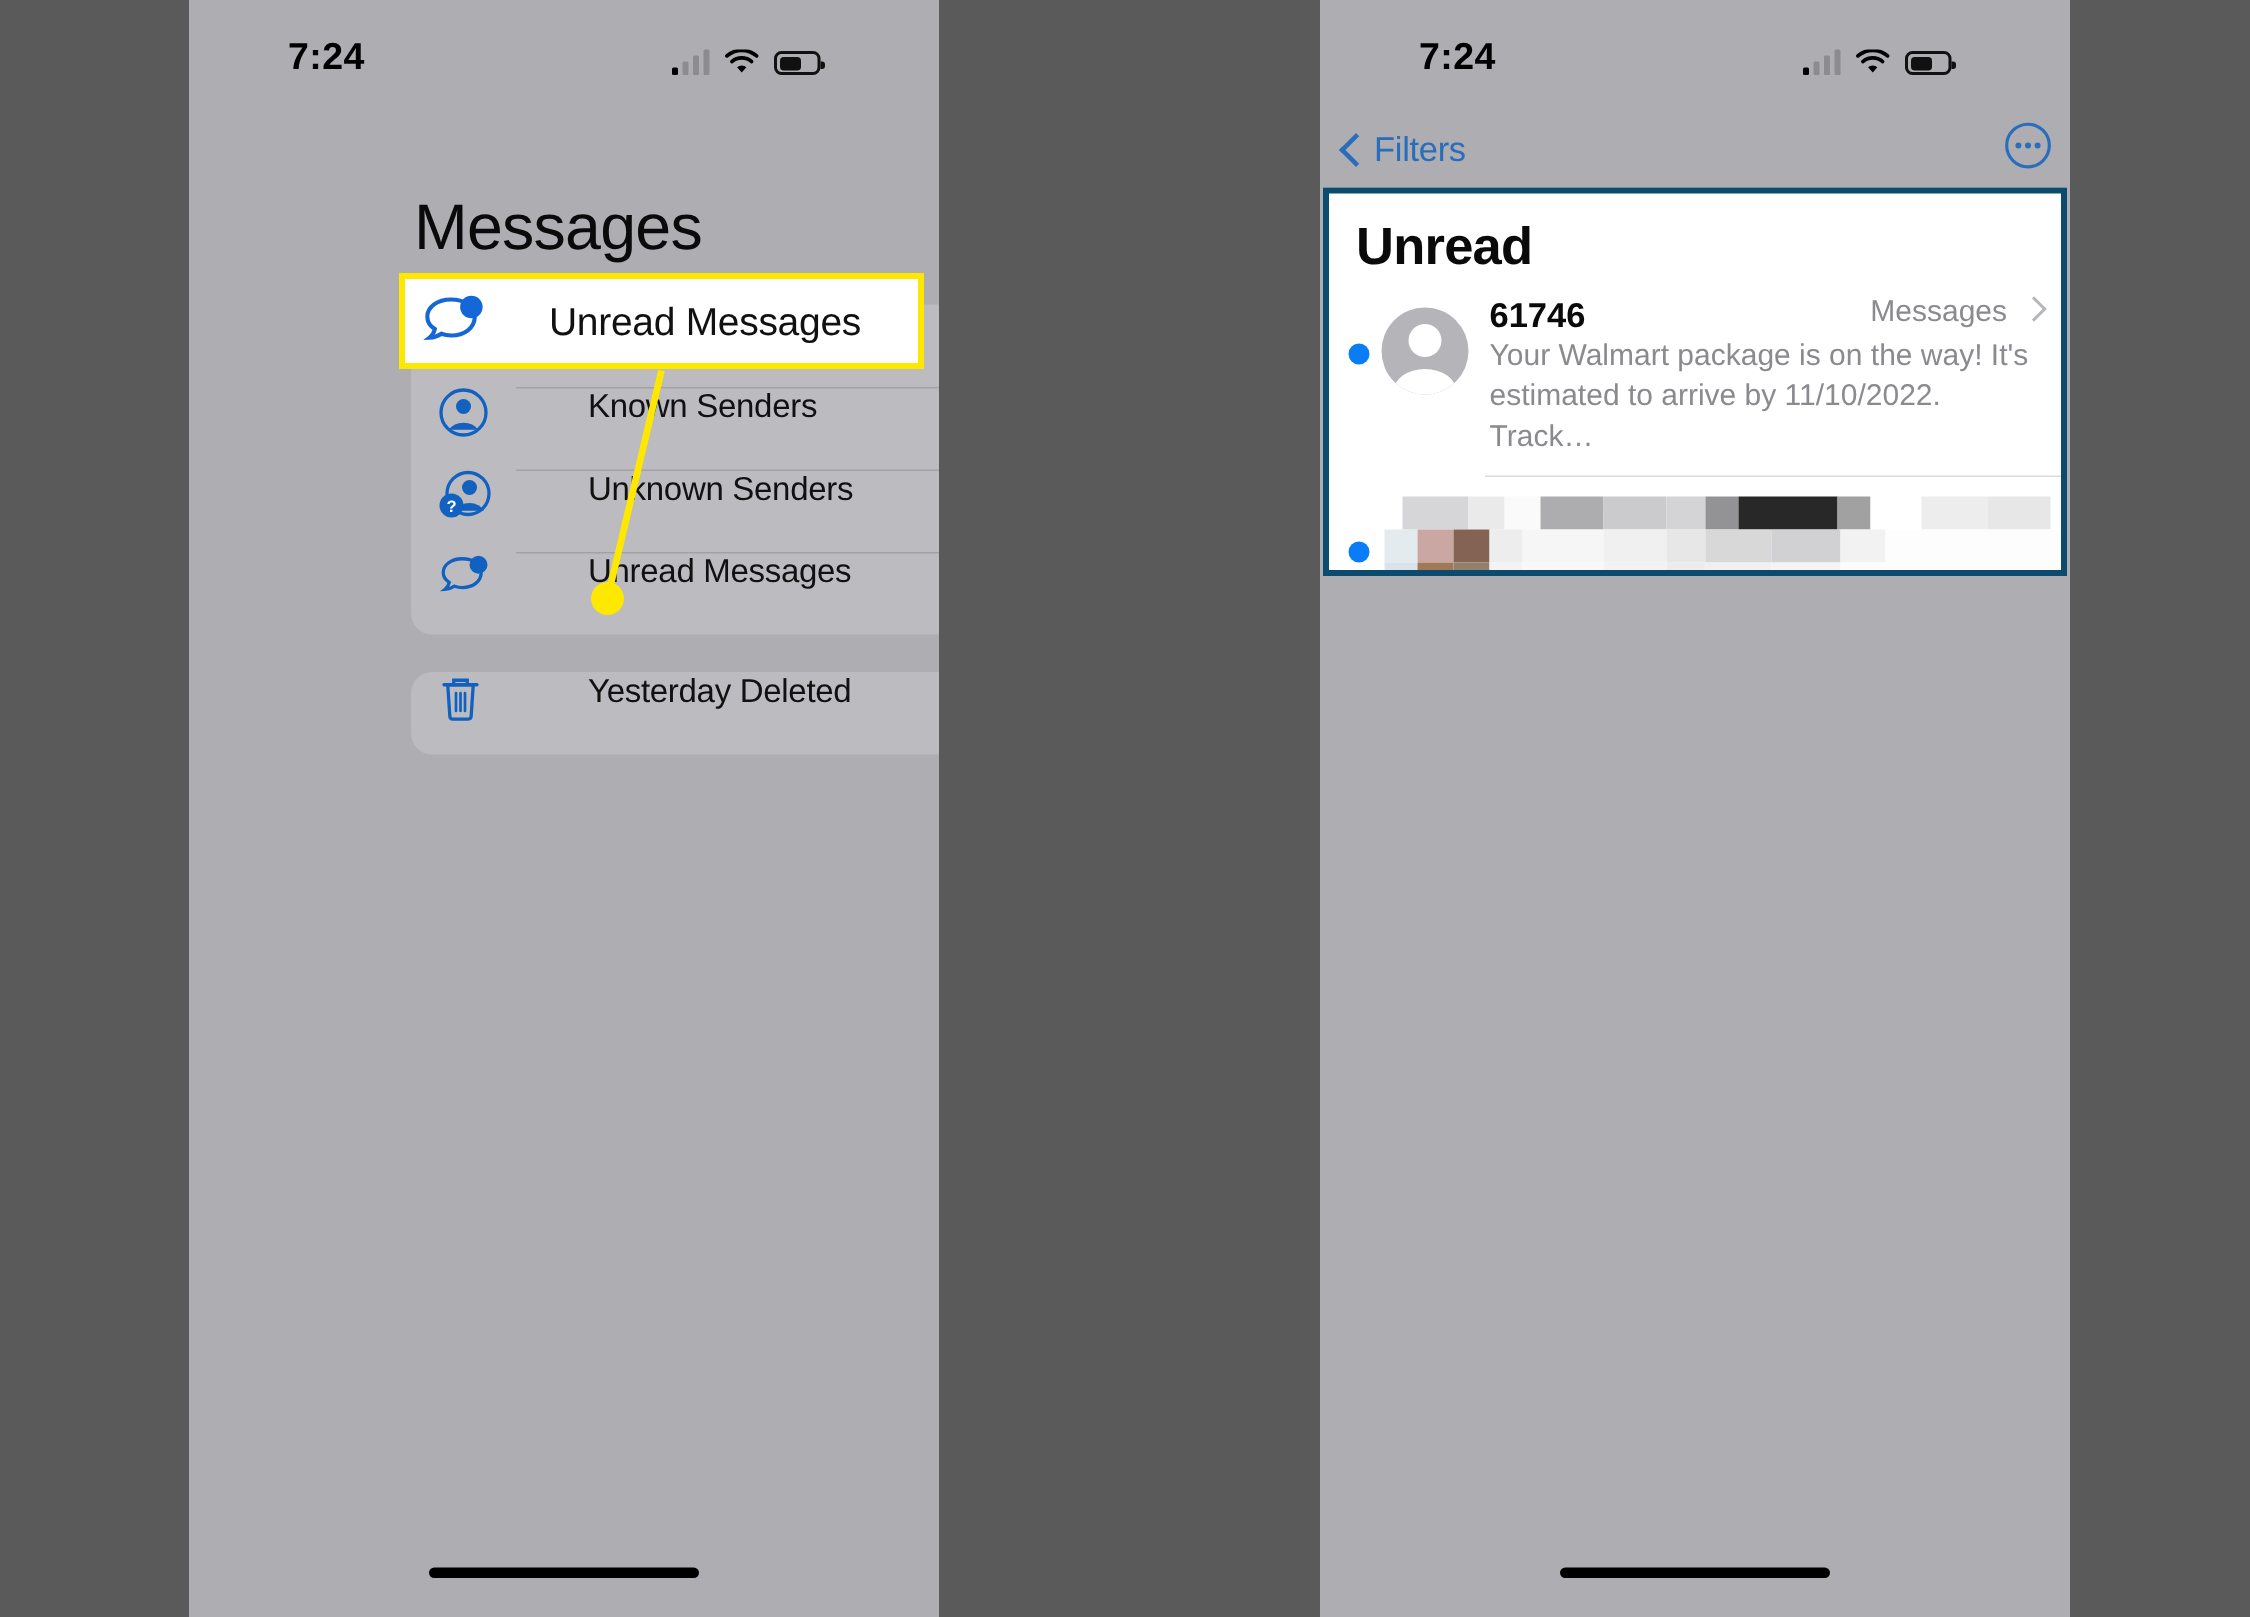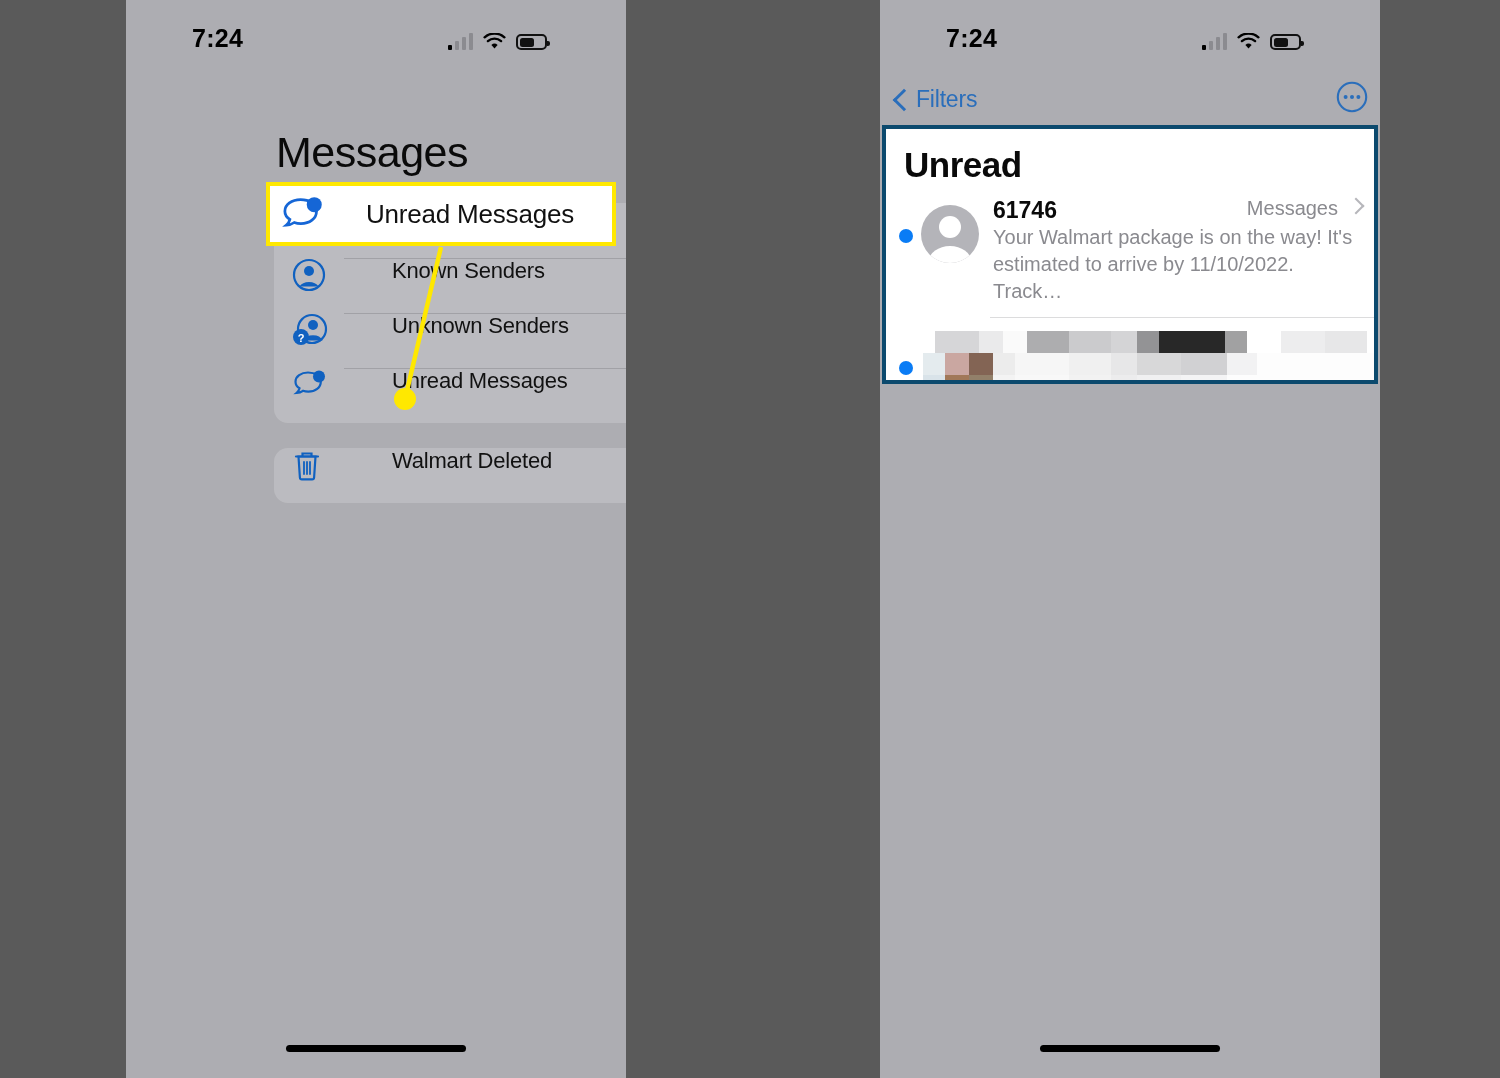--- a/index.html
+++ b/index.html
@@ -240,21 +240,21 @@
     <div class="group" id="group-deleted">
       <div class="row">
         <span class="ico">
           <svg width="30" height="34" viewBox="0 0 30 34">
             <path d="M4 8.5h22" stroke="#1061c0" stroke-width="2.2" stroke-linecap="round"></path>
             <path d="M10.5 8.5V5.5h9v3" fill="none" stroke="#1061c0" stroke-width="2.2"></path>
             <path d="M6.5 8.5h17l-1.4 21a2 2 0 0 1-2 1.9H9.9a2 2 0 0 1-2-1.9Z" fill="none" stroke="#1061c0" stroke-width="2.2"></path>
             <path d="M12 14v12M15 14v12M18 14v12" stroke="#1061c0" stroke-width="1.8" stroke-linecap="round"></path>
           </svg>
         </span>
-        <span class="label">Walmart Deleted</span>
+        <span class="label">Yesterday Deleted</span>
         <span class="count"></span>
 
       </div>
     </div>
 
     <div class="home-bar"></div>
   </div>
 
   <div class="phone" id="phone-right">
 

